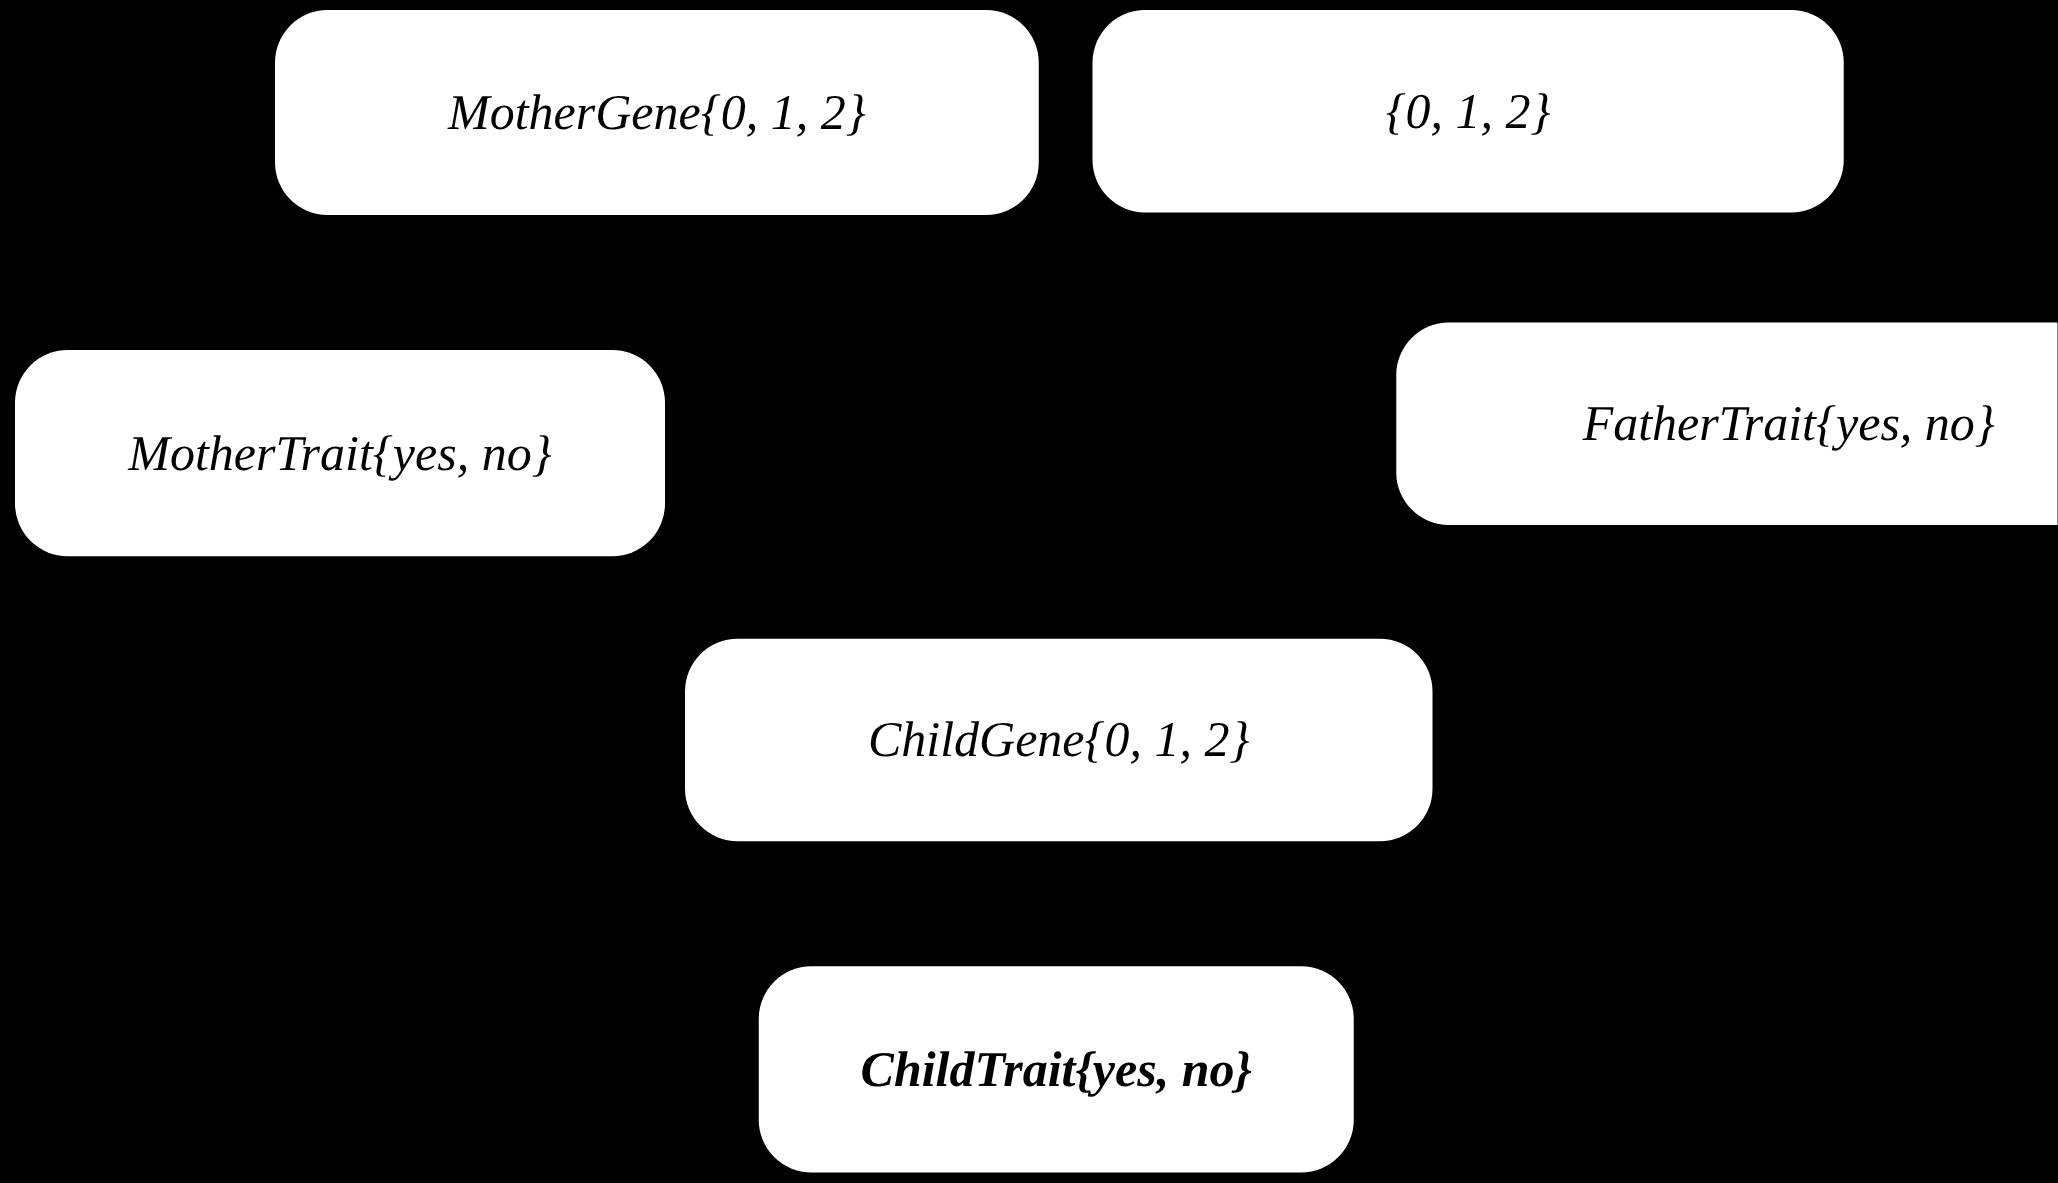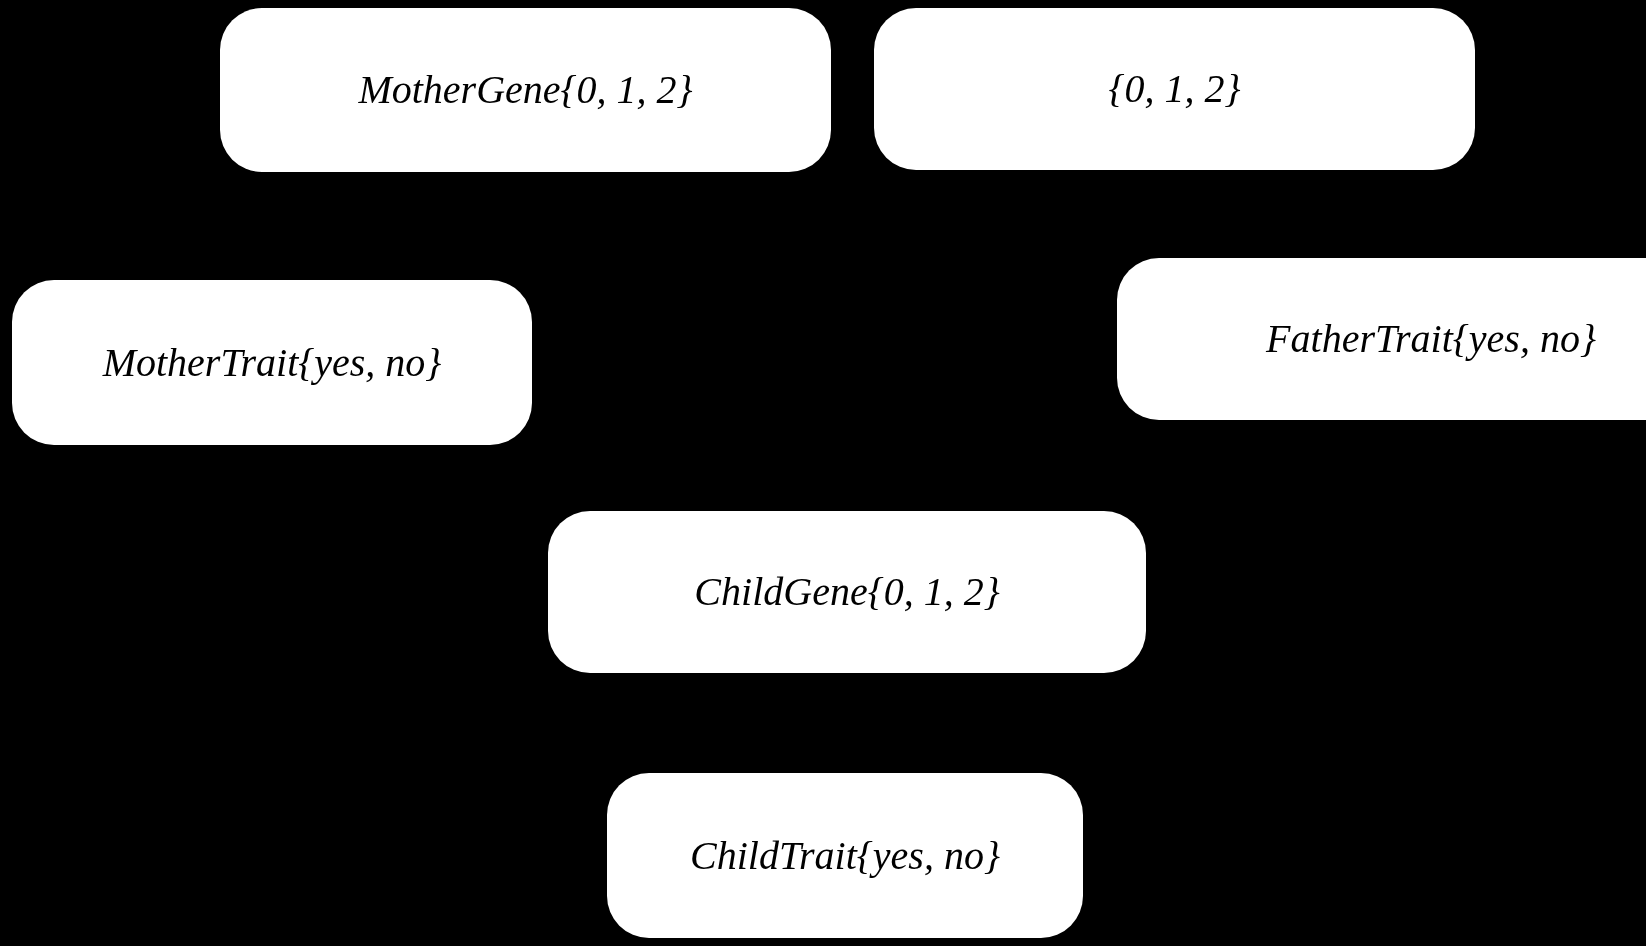--- a/index.html
+++ b/index.html
@@ -39,21 +39,21 @@
   .node .node-title,
   .node .node-domain {
     white-space: nowrap;
   }
   
   .node-mother-gene  { left: 220px;  top: 8px;   width: 611px; height: 164px; }
   .node-father-gene  { left: 874px;  top: 8px;   width: 601px; height: 162px; }
   .node-mother-trait { left: 12px;   top: 257px; width: 520px; height: 165px; margin-top: 23px; }
   .node-father-trait { left: 1117px; top: 258px; width: 628px; height: 162px; }
   .node-child-gene   { left: 548px;  top: 511px; width: 598px; height: 162px; }
-  .node-child-trait  { left: 607px;  top: 773px; width: 476px; height: 165px; }
+  .node-child-trait  { left: 607px;  top: 773px; width: 476px; height: 165px; font-weight: bold; }
 </style>
 </head>
 <body>
 
 <div class="diagram">
 
   <div class="node node-mother-gene">
     <div class="node-title">MotherGene</div>
     <div class="node-domain">{0, 1, 2}</div>
   </div>

